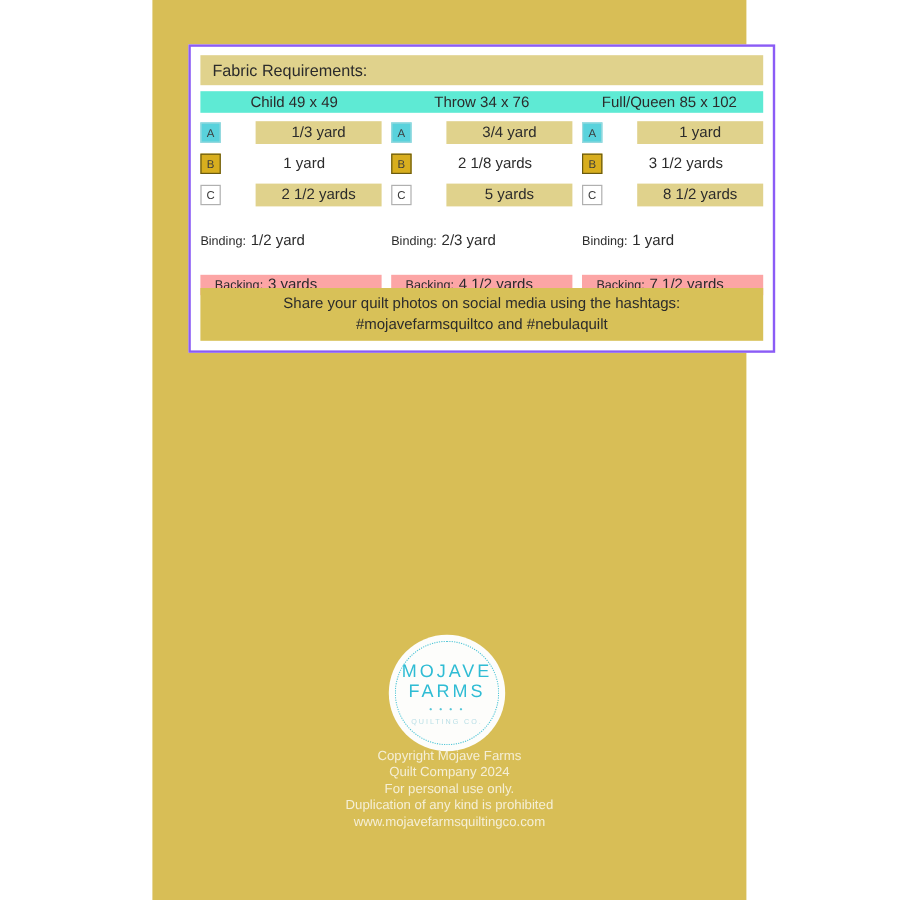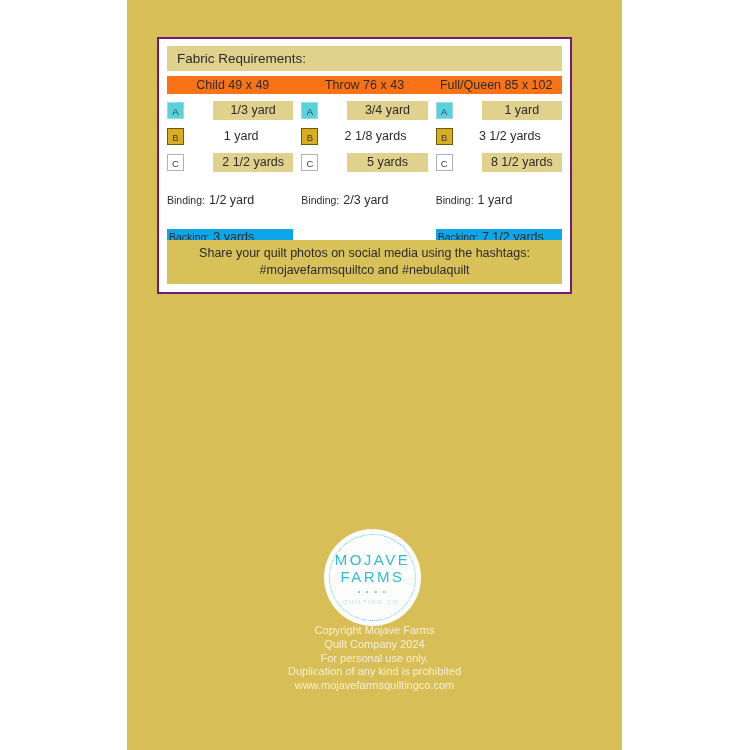--- a/index.html
+++ b/index.html
@@ -19,40 +19,40 @@
     width: 495px;
     height: 750px;
     background: #d8be56;
   }
 
   
   #req-card {
     position: absolute;
     left: 30px;           
     top: 37px;
-    width: 415px;         
+    width: 489px;         
     height: 257px;        
     background: #ffffff;
-    border: 2px solid #701a75;
+    border: 2px solid #8b5cf6;
     box-sizing: border-box;
     padding: 7px 8px 8px 8px;
   }
 
   .title-bar {
     background: #e0d28c;
     height: 25px;
     line-height: 25px;
     padding-left: 10px;
     font-size: 13.5px;
     color: #2b2b2b;
     margin-bottom: 5px;
   }
 
   .size-bar {
-    background: #f97316;
+    background: #5eead4;
     height: 18px;
     line-height: 18px;
     display: flex;
     margin-bottom: 7px;
   }
   .size-cell {
     flex: 1 1 0;
     text-align: center;
     font-size: 12.5px;
     color: #2b2b2b;
@@ -106,22 +106,22 @@
     line-height: 17px;
     font-size: 11.5px;
     color: #2b2b2b;
     margin-bottom: 6px;
     white-space: nowrap;
     margin-top: 20px;
   }
   .line-row .lbl { font-size: 10.5px; }
   .line-row .val { font-size: 12.5px; margin-left: 4px; }
   .line-row.filled {
-    background: #0ea5e9;
-    padding-left: 2px;
+    background: #fca5a5;
+    padding-left: 12px;
     box-sizing: border-box;
   }
 
   #social-bar {
     position: absolute;
     left: 8px;
     right: 8px;
     bottom: 8px;
     background: #d8c158;
     height: 44px;
@@ -201,21 +201,21 @@
 <body>
 
 <div id="page">
 
   <div id="req-card">
 
     <div class="title-bar">Fabric Requirements:</div>
 
     <div class="size-bar">
       <div class="size-cell">Child  49 x 49</div>
-      <div class="size-cell">Throw  76 x 43</div>
+      <div class="size-cell">Throw  34 x 76</div>
       <div class="size-cell">Full/Queen  85 x 102</div>
     </div>
 
     <div class="cols">
 
       <div class="col">
         <div class="fab-row">
           <div class="badge badge-a">A</div>
           <div class="amt filled">1/3  yard</div>
         </div>
@@ -243,20 +243,23 @@
         <div class="fab-row">
           <div class="badge badge-b">B</div>
           <div class="amt">2  1/8 yards</div>
         </div>
         <div class="fab-row">
           <div class="badge badge-c">C</div>
           <div class="amt filled">5 yards</div>
         </div>
         <div class="line-row">
           <span class="lbl">Binding:</span><span class="val">2/3 yard</span>
+        </div>
+        <div class="line-row filled">
+          <span class="lbl">Backing:</span><span class="val">4  1/2 yards</span>
         </div>
       </div>
 
       <div class="col">
         <div class="fab-row">
           <div class="badge badge-a">A</div>
           <div class="amt filled">1 yard</div>
         </div>
         <div class="fab-row">
           <div class="badge badge-b">B</div>

